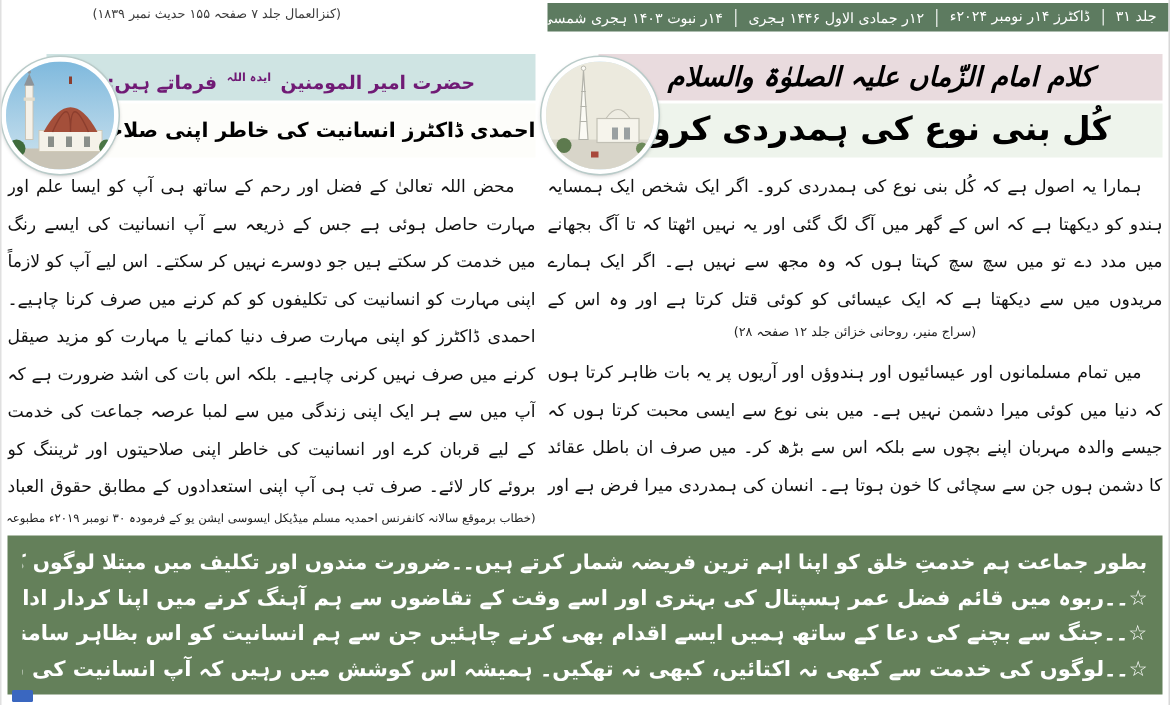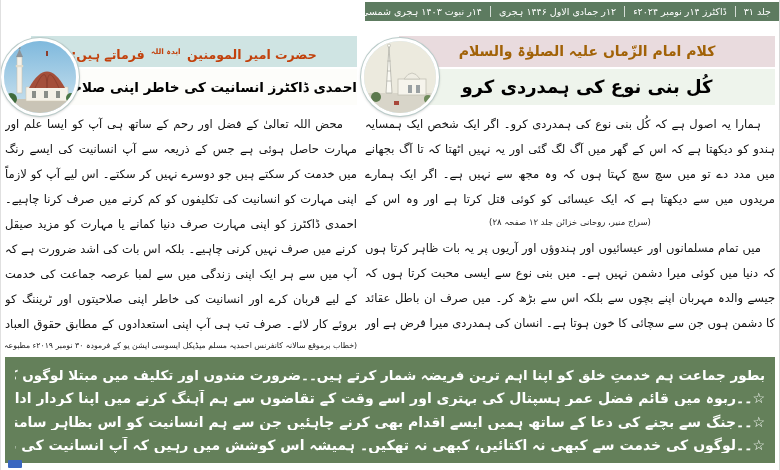--- a/index.html
+++ b/index.html
@@ -24,23 +24,23 @@
   
   .col{position:absolute;top:36px;}
   .col-right{right:4px;width:410px;}
   .col-left{right:422px;width:352px;}
   .col-header{position:relative;margin-bottom:7px;}
   .banner{box-sizing:border-box;text-align:center;overflow:hidden;white-space:nowrap;}
   .kicker{height:31px;line-height:31px;font-weight:bold;}
   .headline{height:36px;line-height:36px;font-weight:bold;margin-top:2px;color:#000;}
   .col-right .banner{margin-left:34px;}
   .col-left  .banner{margin-left:26px;}
-  .kicker.pink{background:var(--kicker_pink,#e9dbde);color:#a16207;font-size:14px;}
-  .headline.tint{background:var(--headline_tint,#eef4ec);font-size:18px;}
-  .kicker.teal{background:var(--kicker_teal,#cfe4e3);color:#c2410c;font-size:12.5px;}
+  .kicker.pink{background:var(--kicker_pink,#e9dbde);color:#000000;font-size:18px;font-style:italic;}
+  .headline.tint{background:var(--headline_tint,#eef4ec);font-size:22px;}
+  .kicker.teal{background:var(--kicker_teal,#cfe4e3);color:#701a75;font-size:12.5px;}
   .headline.plain{background:var(--headline_plain,#fdfdfa);font-size:13.5px;}
   .kicker .sup{font-size:7.5px;vertical-align:super;margin:0 2px;}
   .photo-circle{
     position:absolute;top:2px;left:-4px;width:72px;height:72px;border-radius:50%;
     border:3px solid #fff;box-shadow:0 0 0 1px #b9cbc9,0 1px 3px rgba(0,0,0,.28);
     overflow:hidden;background:#cfe4ef;z-index:2;
   }
   .photo-circle svg{display:block;}
   
   .para{
@@ -74,20 +74,21 @@
 
 <div class="page">
 
   <div class="topbar">
       <span class="seg">جلد ۳۱</span>
       <span class="seg">ڈاکٹرز ۱۴ر نومبر ۲۰۲۴ء</span>
       <span class="seg">۱۲ر جمادی الاول ۱۴۴۶ ہجری</span>
       <span class="seg">۱۴ر نبوت ۱۴۰۳ ہجری شمسی</span>
     </div>
 
+  <div class="refnote">(کنزالعمال جلد ۷ صفحہ ۱۵۵ حدیث نمبر ۱۸۳۹)</div>
 
   <div class="col col-right">
     <div class="col-header">
       <div class="banner kicker pink">کلام امام الزّماں علیہ الصلوٰۃ والسلام</div>
       <div class="banner headline tint">کُل بنی نوع کی ہمدردی کرو</div>
       <div class="photo-circle">
         <svg width="72" height="72" viewBox="0 0 72 72">
           <rect x="0" y="0" width="72" height="72" fill="#eceade"></rect>
           <rect x="0" y="52" width="72" height="20" fill="#d8d5c9"></rect>
           <polygon points="22,52 25,6 28,52" fill="#fbfaf4" stroke="#b3b3aa" stroke-width="0.8"></polygon>

